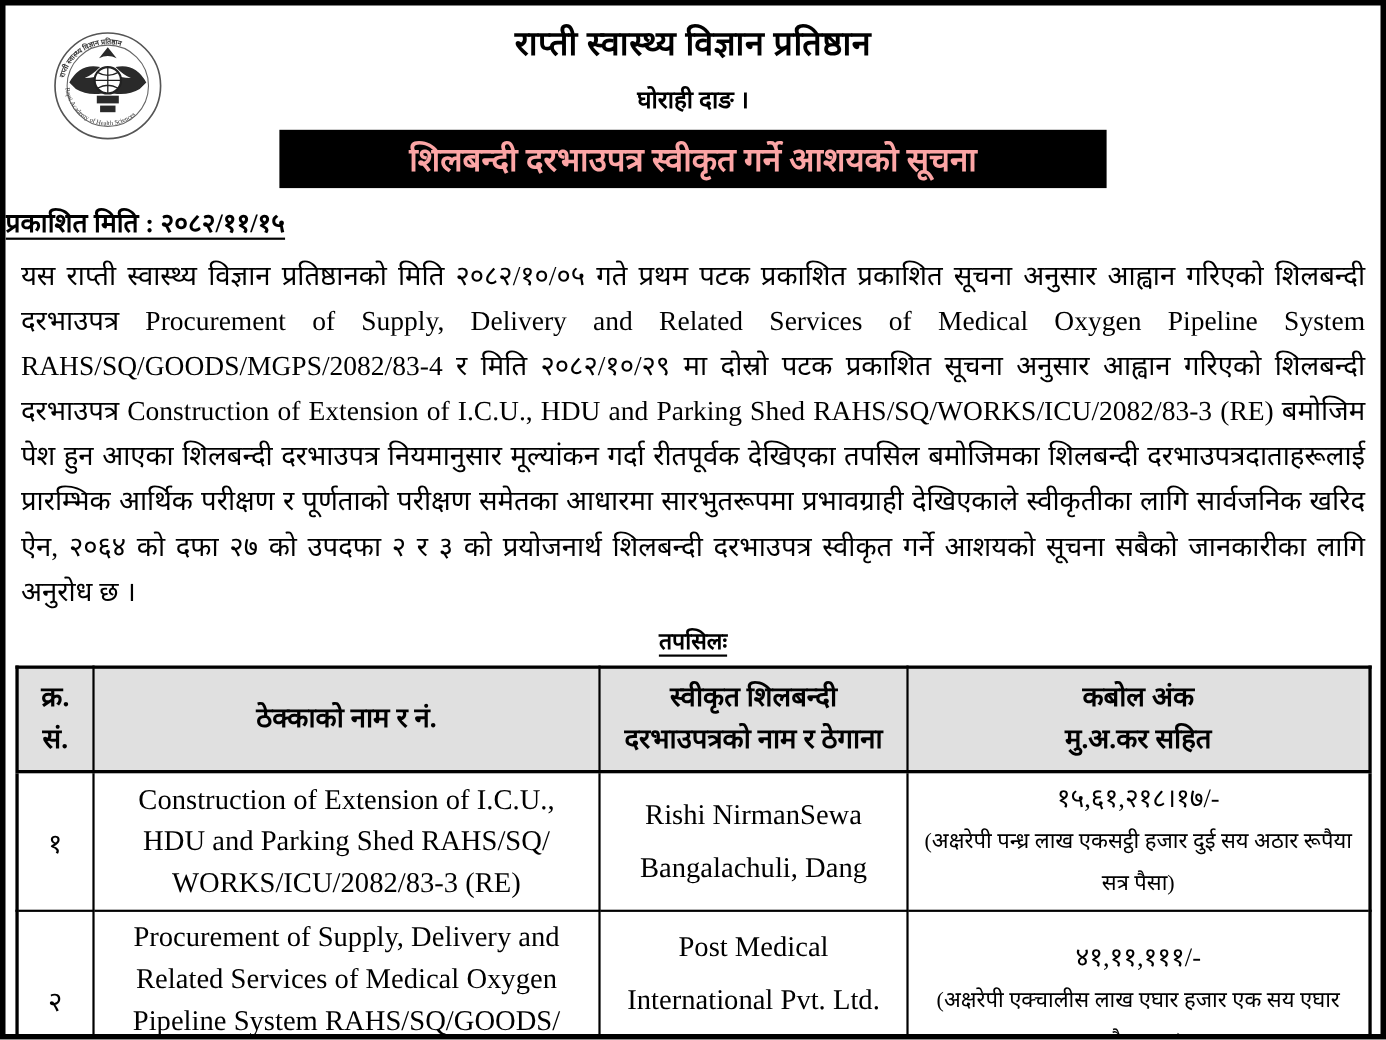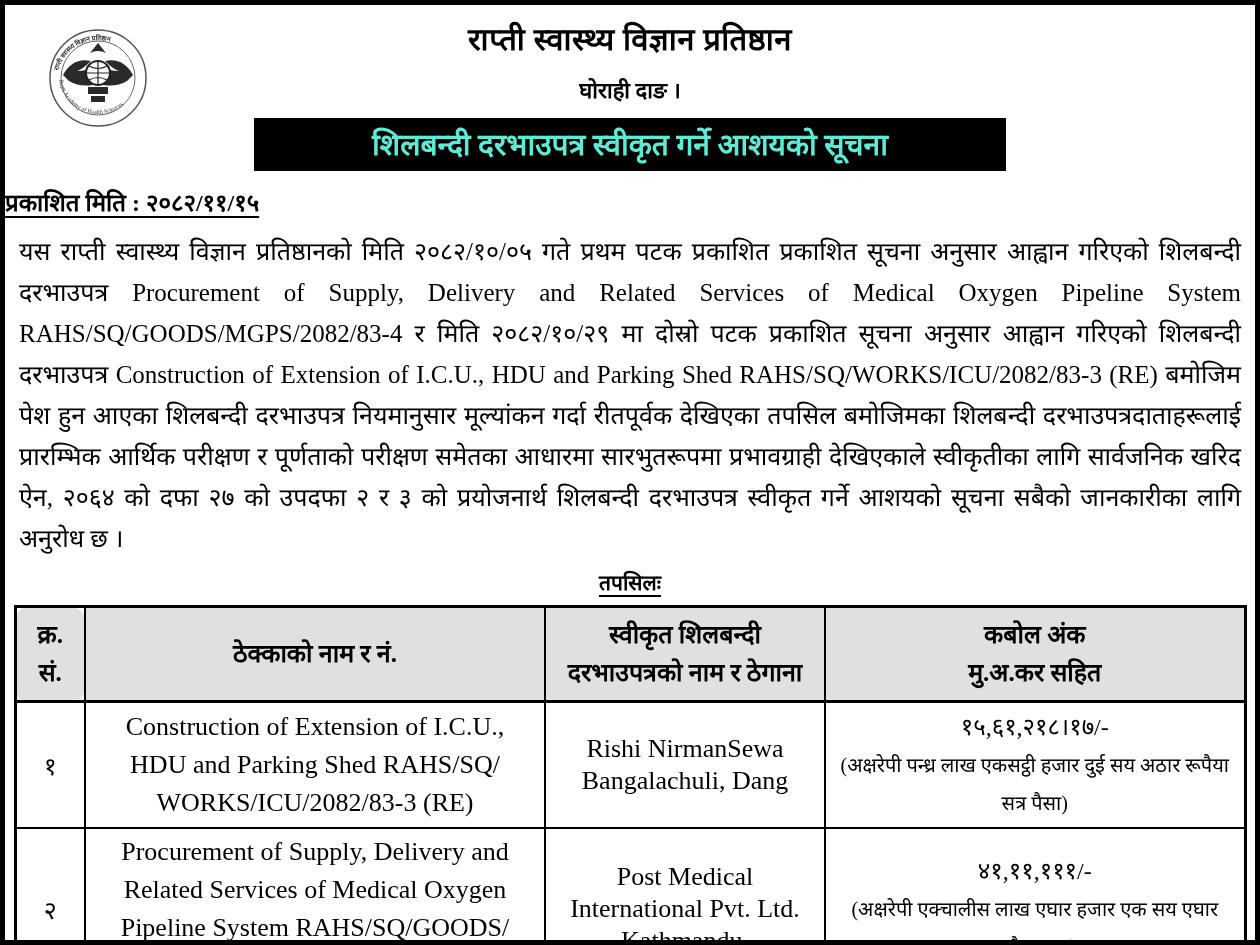--- a/index.html
+++ b/index.html
@@ -33,21 +33,21 @@
   .org-location {
     text-align: center;
     font-size: 22px;
     font-weight: bold;
     margin-top: 15px;
   }
   .banner {
     width: 752px;
     margin: 14px auto 0 auto;
     background: #000;
-    color: #5eead4;
+    color: #fca5a5;
     text-align: center;
     font-size: 30px;
     font-weight: bold;
     padding: 5px 0 7px 0;
   }
   .pub-date {
     font-size: 24px;
     font-weight: bold;
     margin-top: 14px;
     text-decoration: underline;
@@ -87,28 +87,28 @@
   }
   table.detail th {
     background: #e0e0e0;
     font-size: 25px;
     font-weight: bold;
     white-space: pre-line;
     line-height: 38px;
     height: 95px;
   }
   table.detail thead tr { border-bottom: 3px solid #000; }
-  .col-sn      { width: 70px; border-radius: 14px; }
+  .col-sn      { width: 70px; }
   .col-name    { width: 460px; }
   .col-bidder  { width: 280px; }
   .col-amount  { width: 420px; }
 
   td.sn-cell      { font-size: 25px; }
   td.contract-cell{ font-size: 26px; line-height: 38px; }
-  td.bidder-cell  { font-size: 26px; line-height: 32px; white-space: pre-line; }
+  td.bidder-cell  { font-size: 26px; line-height: 48px; white-space: pre-line; }
   td.amount-cell  { font-size: 24px; line-height: 38px; }
   .amount-figure  { font-size: 24px; }
   .amount-words   { font-size: 20px; }
   tr.row-1 { height: 126px; }
   tr.row-2 { height: 154px; }
 
   
   .seal-svg { width: 110px; height: 110px; }
 </style>
 </head>

